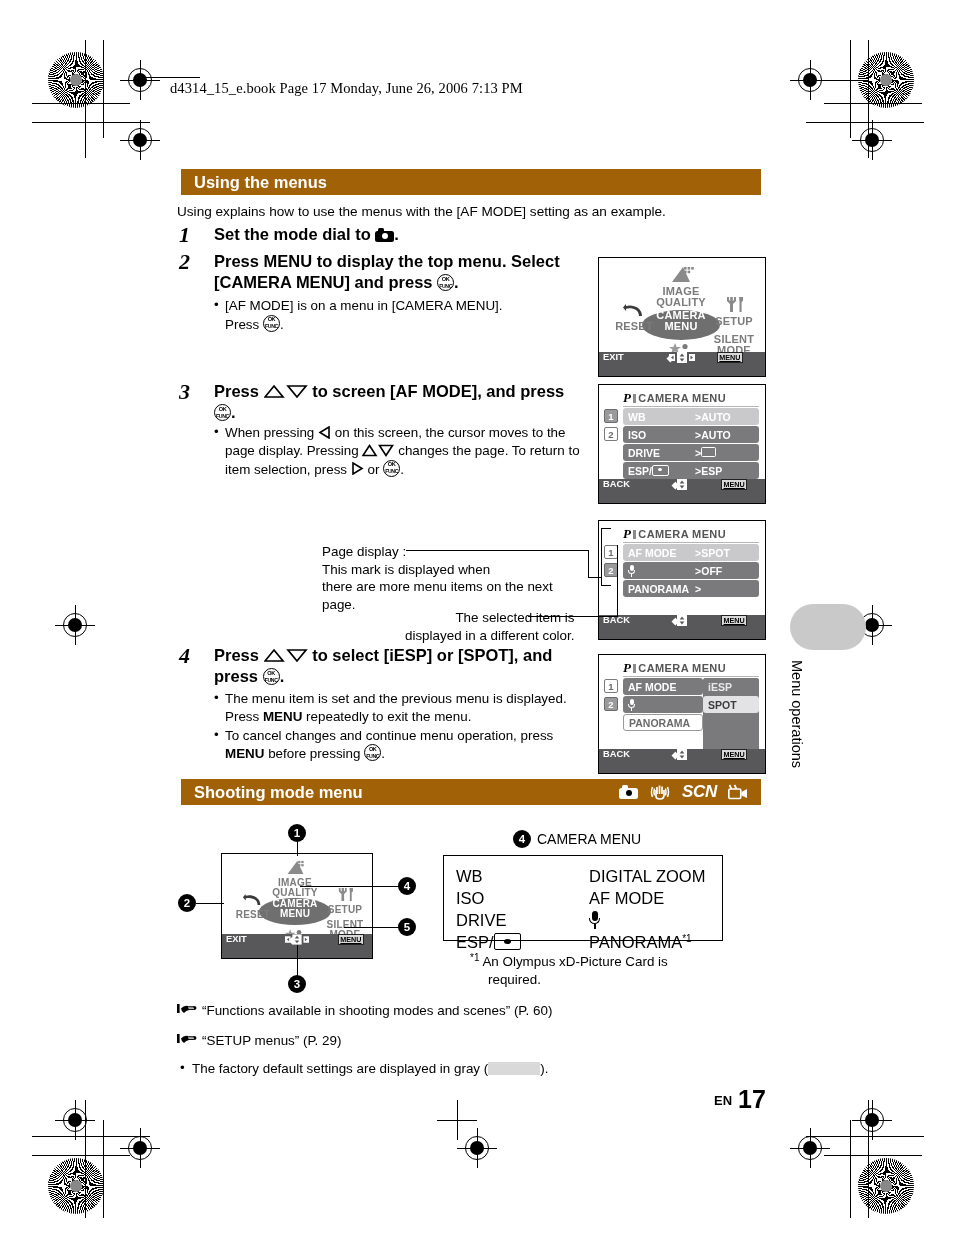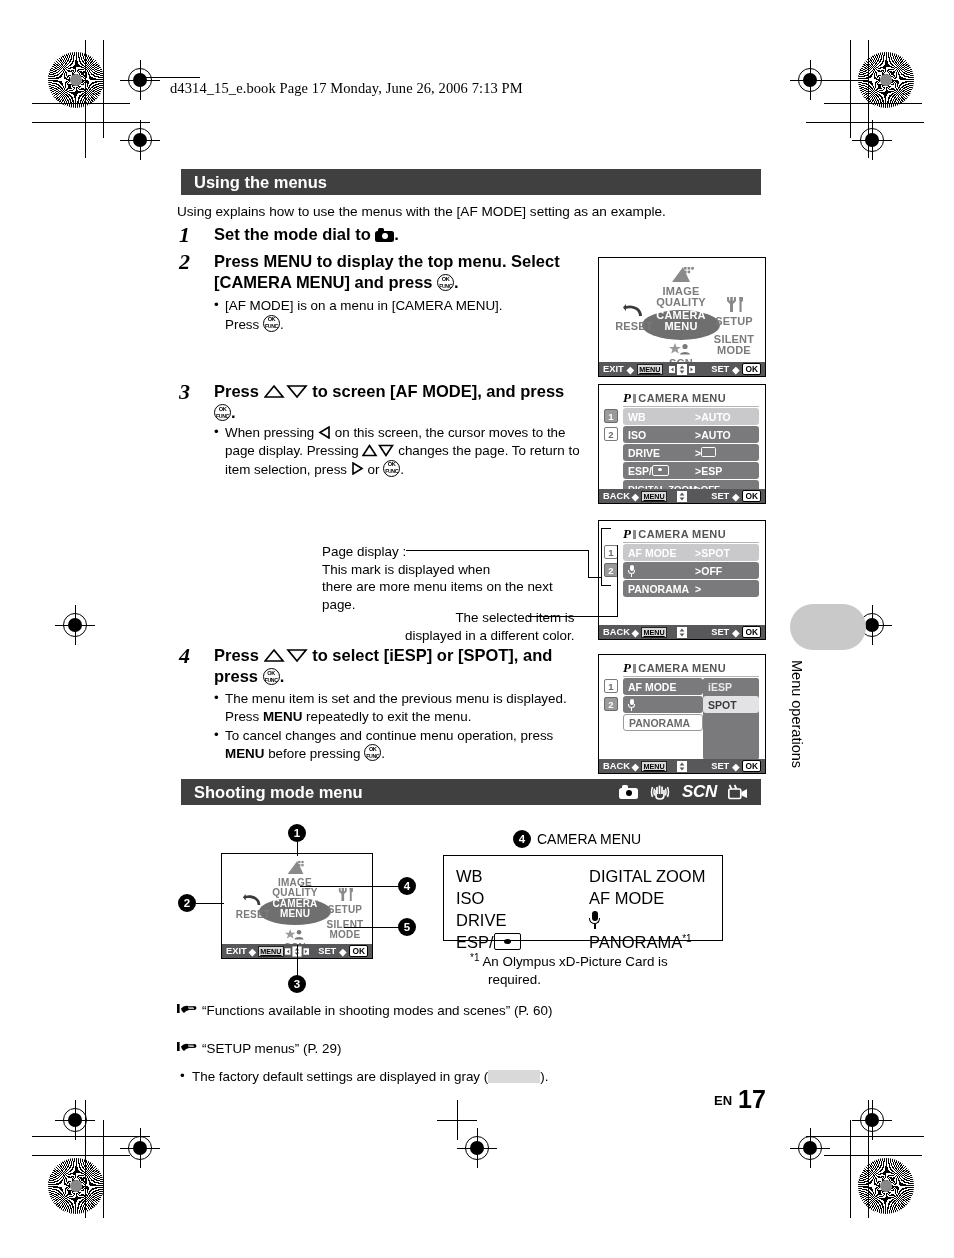--- a/index.html
+++ b/index.html
@@ -40,21 +40,21 @@
   .crop-v{position:absolute;width:1.4px;background:#000;}
 
   
   .bookline{
     position:absolute;left:170px;top:80px;font-family:"Liberation Serif",serif;
     font-size:14.5px;letter-spacing:.1px;white-space:nowrap;
   }
 
   
   .secbar{
-    position:absolute;background:#404040;color:#fff;
+    position:absolute;background:#a16207;color:#fff;
     font-size:16.5px;font-weight:bold;
     display:flex;align-items:center;
   }
   .secbar .t{padding-left:13px;}
   .secbar .icons{margin-left:auto;display:flex;align-items:center;gap:11px;padding-right:13px;}
 
   .intro{position:absolute;left:177px;top:204px;font-size:13.6px;}
 
   
   .stepnum{
@@ -87,22 +87,22 @@
   .camglyph .body{position:absolute;left:0;bottom:0;width:19px;height:11.5px;background:#000;border-radius:2.5px;}
   .camglyph .bump{position:absolute;left:3px;top:0;width:6px;height:3.5px;background:#000;border-radius:1.5px 1.5px 0 0;}
   .camglyph .lens{position:absolute;left:6.6px;bottom:2.6px;width:6px;height:6px;border-radius:50%;background:#fff;}
 
   
   .lcd{
     position:absolute;background:#fff;border:1.6px solid #000;
     box-sizing:border-box;overflow:hidden;
   }
   .lcdbar{
-    position:absolute;left:0;right:0;bottom:0;height:14px;background:#58585a;
-    color:#fff;font-size:9.3px;font-weight:bold;display:flex;align-items:center;
+    position:absolute;left:0;right:0;bottom:0;height:24px;background:#58585a;
+    color:#fff;font-size:9.3px;font-weight:bold;display:flex;align-items:flex-start;gap:40px;
   }
   .lcdbar .l{padding-left:4px;}
   .lcdbar .c{position:absolute;left:50%;transform:translateX(-50%);display:flex;align-items:center;}
   .lcdbar .r{margin-left:auto;padding-right:4px;display:flex;align-items:center;gap:3px;}
   .keycap{
     display:inline-block;background:#fff;color:#000;font-size:7.2px;font-weight:bold;
     padding:0 1.5px;border:1px solid #222;line-height:9px;
   }
   .keycap.menu{background:#d8d8d8;text-decoration:underline;}
   .okcap{display:inline-block;background:#fff;color:#000;font-size:8.4px;font-weight:bold;
@@ -744,21 +744,21 @@
     <div class="li">
       <span class="hand" style="position:absolute;left:0;top:-1px;">
         <svg width="20" height="13" viewBox="0 0 20 13">
           <rect x="0" y="2" width="2.6" height="9" fill="#000"></rect>
           <path d="M4 6.5 Q7 3 11 4 L17 4 Q19.5 4 19.5 6 Q19.5 8 17 8 L12 8 Q9 8.5 7 11 Q4.5 10 4 6.5 Z" fill="#000"></path>
           <path d="M11 5.2 L16.5 5.2 M11.5 6.6 L17 6.6" stroke="#fff" stroke-width="0.8"></path>
         </svg>
       </span>
       <span style="padding-left:10px;">“Functions available in shooting modes and scenes” (P. 60)</span>
     </div>
-    <div class="li" style="margin-top:20px;">
+    <div class="li" style="margin-top:12px;">
       <span class="hand" style="position:absolute;left:0;top:-1px;">
         <svg width="20" height="13" viewBox="0 0 20 13">
           <rect x="0" y="2" width="2.6" height="9" fill="#000"></rect>
           <path d="M4 6.5 Q7 3 11 4 L17 4 Q19.5 4 19.5 6 Q19.5 8 17 8 L12 8 Q9 8.5 7 11 Q4.5 10 4 6.5 Z" fill="#000"></path>
           <path d="M11 5.2 L16.5 5.2 M11.5 6.6 L17 6.6" stroke="#fff" stroke-width="0.8"></path>
         </svg>
       </span>
       <span style="padding-left:10px;">“SETUP menus” (P. 29)</span>
     </div>
     <div class="li b" style="margin-top:10px;">

